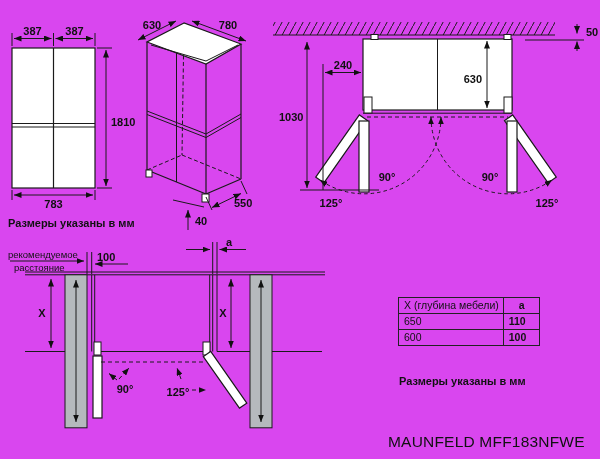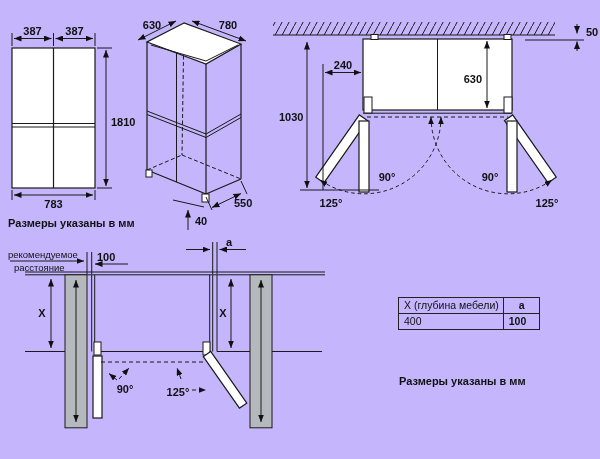--- a/index.html
+++ b/index.html
@@ -1,16 +1,16 @@
 <!DOCTYPE html>
 <html><head>
 <meta charset="utf-8">
 <style>
   html,body{margin:0;padding:0;background:#ffffff;}
-  .stage{position:relative;width:600px;height:459px;background:#c4b5fd;overflow:hidden;
+  .stage{position:relative;width:600px;height:459px;background:#d946ef;overflow:hidden;
          font-family:"Liberation Sans","DejaVu Sans",sans-serif;color:#111;}
   svg text{fill:#111;}
   .dim{font:bold 11px "Liberation Sans","DejaVu Sans",sans-serif;}
   .lbl{font:9.5px "Liberation Sans","DejaVu Sans",sans-serif;}
   .note{font:bold 11px "Liberation Sans","DejaVu Sans",sans-serif;}
   .spec-table{position:absolute;left:398px;top:297px;border-collapse:collapse;
               font-size:10.5px;line-height:1;}
   .spec-table th,.spec-table td{border:1px solid #222;padding:2px 4px 2px 5px;
               font-weight:normal;text-align:left;height:11px;white-space:nowrap;}
   .spec-table th{font-weight:normal;}
@@ -228,22 +228,27 @@
 
 <table class="spec-table">
   <thead>
     <tr>
       <th>X (глубина мебели)</th>
       <th class="ca">a</th>
     </tr>
   </thead>
   <tbody>
     <tr>
-      <td>400</td>
+      <td>650</td>
+      <td class="cav">110</td>
+    </tr>
+    <tr>
+      <td>600</td>
       <td class="cav">100</td>
     </tr>
   </tbody>
 </table>
 
 <div class="table-note">Размеры указаны в мм</div>
 
+<div class="footer-model">MAUNFELD MFF183NFWE</div>
 
 </div>
 
 </body></html>

